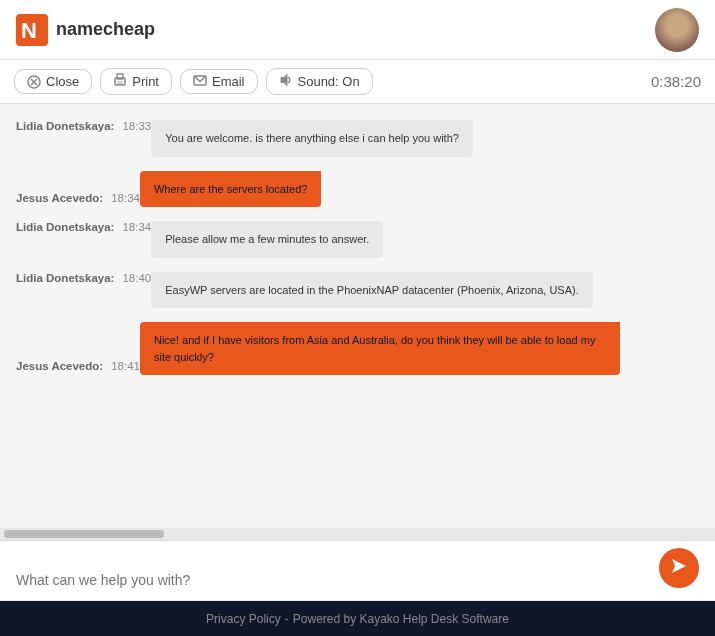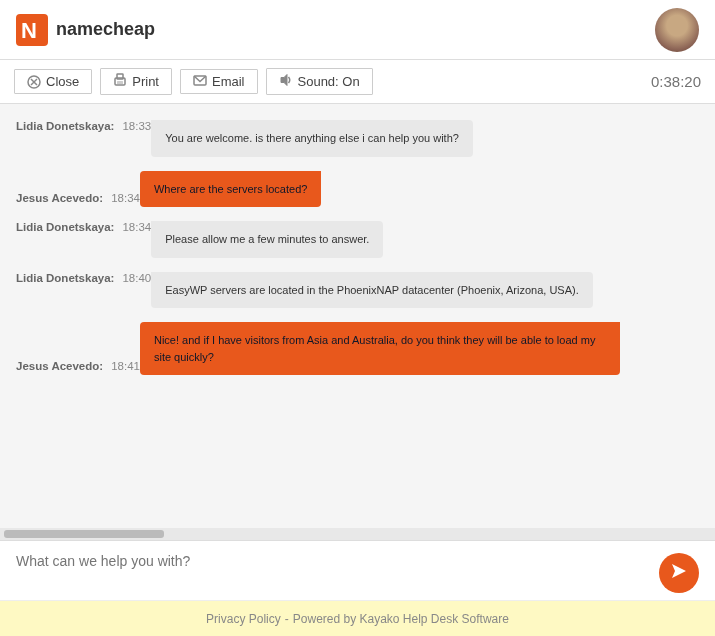--- a/index.html
+++ b/index.html
@@ -62,21 +62,21 @@
       align-items: center;
       gap: 8px;
       height: 44px;
     }
     .toolbar-btn {
       display: flex;
       align-items: center;
       gap: 5px;
       padding: 4px 12px;
       border: 1px solid #ccc;
-      border-radius: 1px;
+      border-radius: 10px;
       background: #fff;
       font-size: 13px;
       color: #444;
       cursor: pointer;
     }
     .timer {
       margin-left: auto;
       font-size: 15px;
       color: #737373;
       font-weight: 400;
@@ -148,21 +148,21 @@
       border-radius: 3px;
       margin-left: 4px;
     }
 
     
     .input-area {
       background: #fff;
       border-top: 1px solid #ddd;
       padding: 12px 16px;
       display: flex;
-      align-items: flex-start;
+      align-items: flex-end;
       gap: 10px;
       height: 60px;
     }
     .chat-input {
       flex: 1;
       border: none;
       outline: none;
       font-size: 14px;
       color: #333;
       background: transparent;
@@ -178,21 +178,21 @@
       align-items: center;
       justify-content: center;
     }
     .send-icon {
       color: #fff;
       font-size: 18px;
     }
 
     
     .footer {
-      background: #fef9c3;
+      background: #0f172a;
       border-top: 1px solid #eee;
       text-align: center;
       padding: 0;
       font-size: 12px;
       color: #888;
       height: 36px;
       display: flex;
       align-items: center;
       justify-content: center;
       gap: 4px;

